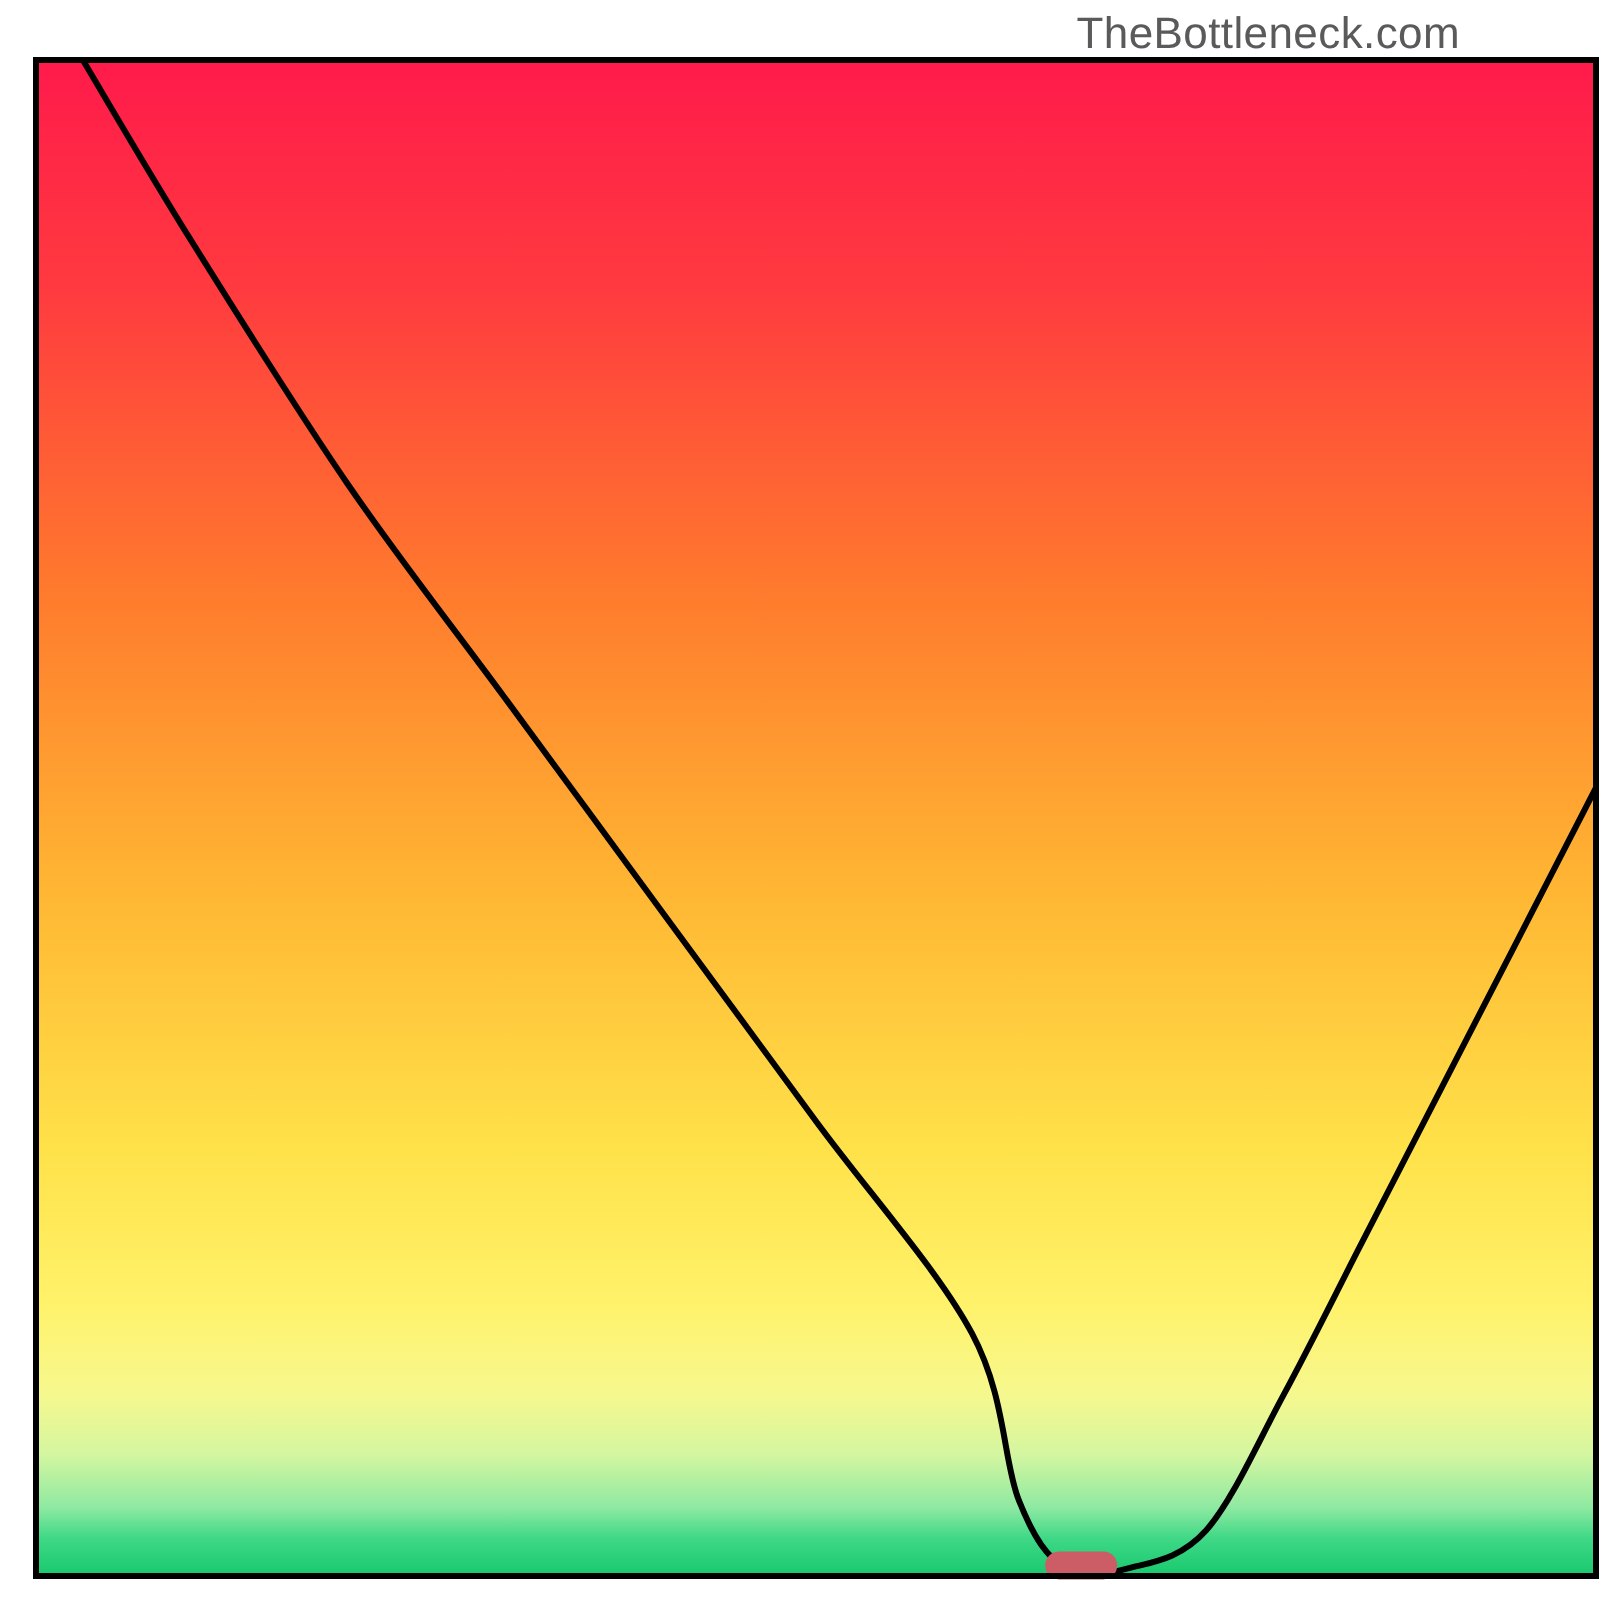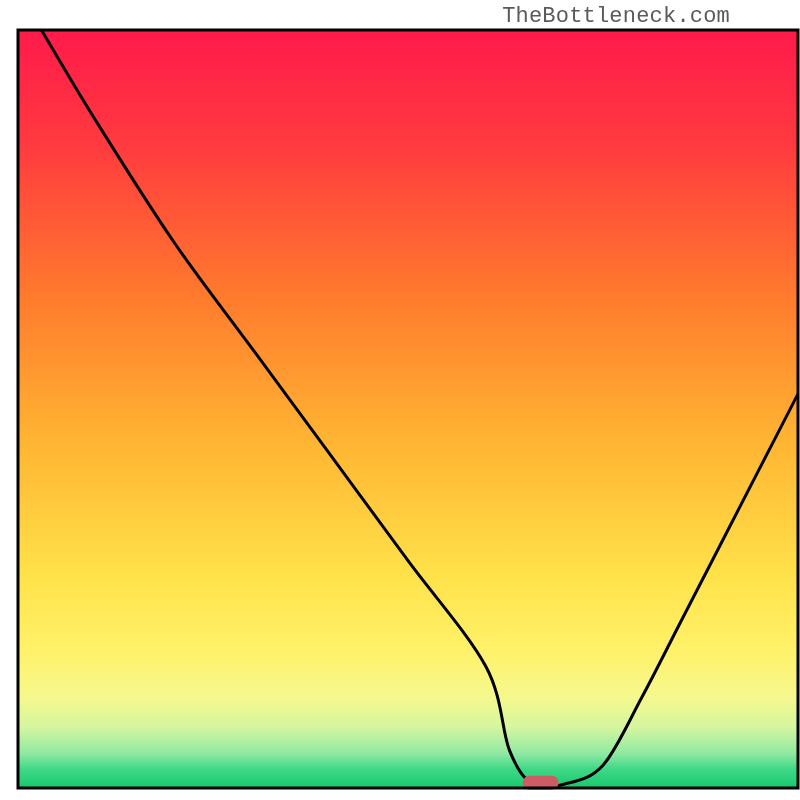--- a/index.html
+++ b/index.html
@@ -8,21 +8,20 @@
     width: 800px;
     height: 800px;
     overflow: hidden;
     background: #ffffff;
     font-family: Arial, Helvetica, sans-serif;
   }
   .chart-container {
     position: relative;
     width: 740px;
     height: 800px;
-    font-family: Liberation Mono, monospace;
   }
   .attribution {
     position: absolute;
     top: 4px;
     right: 10px;
     font-size: 22px;
     font-weight: 500;
     color: #5a5a5a;
     letter-spacing: 0.2px;
   }

